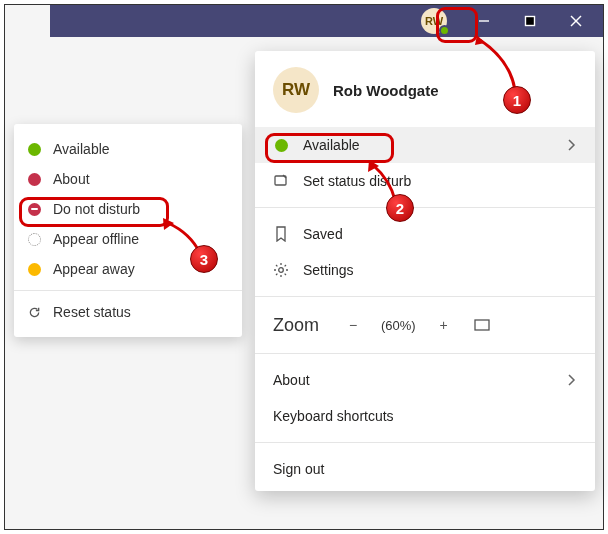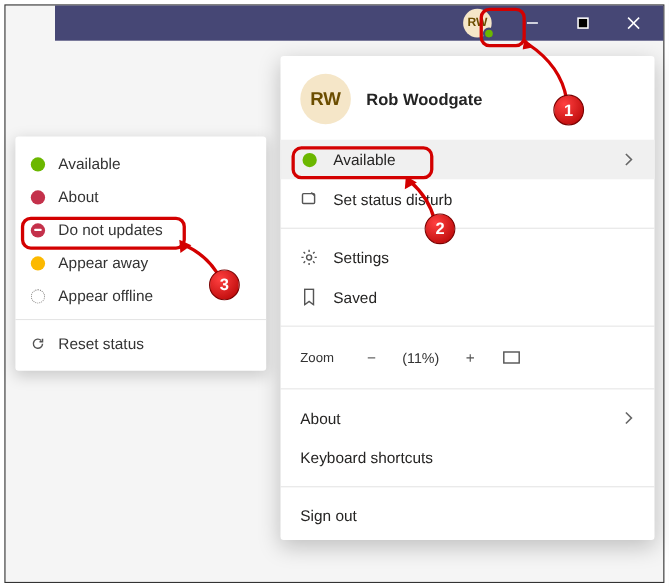--- a/index.html
+++ b/index.html
@@ -165,21 +165,21 @@
     height: 1px; background: #e5e5e5; margin: 8px 0;
   }
   .zoom-row {
     display: flex; align-items: center; height: 40px; padding: 0 18px; gap: 10px;
   }
   .zoom-btn {
     width: 28px; height: 28px; display:flex; align-items:center; justify-content:center;
     cursor: pointer; color:#555;
   }
   .zoom-val { color:#333; font-size:13px; padding:0 4px;}
-  .zoom-label { color:#333; font-size:12px; }
+  .zoom-label { color:#333; font-size:18px; }
 
   
   .highlight-box {
     position: absolute;
     border: 3px solid #d30000;
     border-radius: 9px;
     pointer-events: none;
     z-index: 10;
   }
   .hb1 { left: 431px; top: 2px;   width: 42px;  height: 36px; }
@@ -255,43 +255,43 @@
             <path d="M10 2 L13 5"></path>
           </svg>
       </span>
       <span>Set status disturb</span>
     </div>
 
     <div class="narrow-divider"></div>
 
     <div class="menu-row">
       <span class="mi">
+        <svg width="14" height="16" viewBox="0 0 14 16" stroke-width="1.3">
+            <path d="M3 1h8v14l-4-3-4 3z"></path>
+          </svg>
+      </span>
+      <span>Saved</span>
+    </div>
+    <div class="menu-row">
+      <span class="mi">
         <svg width="16" height="16" viewBox="0 0 16 16" stroke-width="1.3">
             <circle cx="8" cy="8" r="2.3"></circle>
             <path d="M8 1v2M8 13v2M1 8h2M13 8h2M3 3l1.4 1.4M11.6 11.6L13 13M13 3l-1.4 1.4M4.4 11.6L3 13"></path>
           </svg>
       </span>
       <span>Settings</span>
     </div>
-    <div class="menu-row">
-      <span class="mi">
-        <svg width="14" height="16" viewBox="0 0 14 16" stroke-width="1.3">
-            <path d="M3 1h8v14l-4-3-4 3z"></path>
-          </svg>
-      </span>
-      <span>Saved</span>
-    </div>
 
     <div class="narrow-divider"></div>
 
     <div class="zoom-row">
       <span class="zoom-label">Zoom</span>
       <span class="spacer"></span>
       <span class="zoom-btn">−</span>
-      <span class="zoom-val">(11%)</span>
+      <span class="zoom-val">(60%)</span>
       <span class="zoom-btn">+</span>
       <span class="zoom-btn">
         <svg width="16" height="12" viewBox="0 0 16 12" stroke="#555" fill="none" stroke-width="1.3">
             <rect x="1" y="1" width="14" height="10"></rect>
           </svg>
       </span>
     </div>
 
     <div class="narrow-divider"></div>
 
@@ -317,29 +317,29 @@
     <div class="status-item">
       <span class="status-icon ico-available"></span>
       <span>Available</span>
     </div>
     <div class="status-item">
       <span class="status-icon ico-busy"></span>
       <span>About</span>
     </div>
     <div class="status-item">
       <span class="status-icon ico-dnd"></span>
-      <span>Do not updates</span>
+      <span>Do not disturb</span>
+    </div>
+    <div class="status-item">
+      <span class="status-icon ico-offline"></span>
+      <span>Appear offline</span>
     </div>
     <div class="status-item">
       <span class="status-icon ico-away"></span>
       <span>Appear away</span>
-    </div>
-    <div class="status-item">
-      <span class="status-icon ico-offline"></span>
-      <span>Appear offline</span>
     </div>
     <div class="divider"></div>
     <div class="status-item">
       <svg class="reset-icon" viewBox="0 0 14 14" stroke-width="1.4">
           <path d="M11.5 7a4.5 4.5 0 1 1-1.3-3.2M11.5 2v3h-3"></path>
         </svg>
       <span>Reset status</span>
     </div>
   </div>
 

